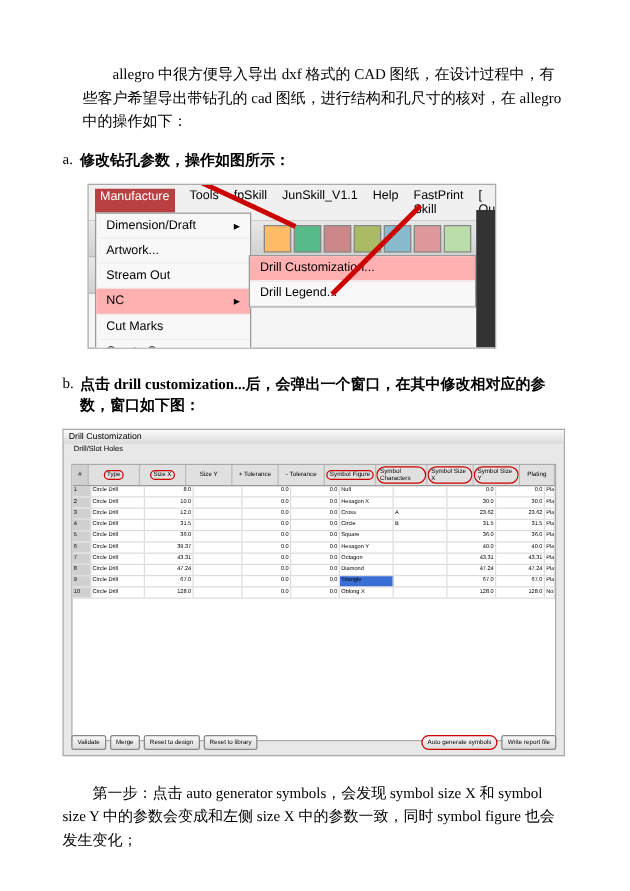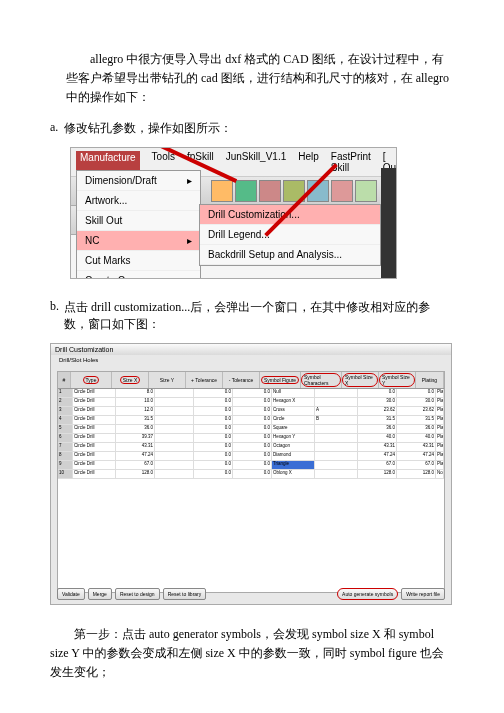--- a/index.html
+++ b/index.html
@@ -21,20 +21,21 @@
       padding-left: 14px;
       position: relative;
     }
     .list-item .marker {
       position: absolute;
       left: 0;
       top: 0;
     }
     .list-item .content {
       display: block;
+      font-weight: bold;
     }
     .screenshot1 {
       margin: 10px 0 20px 20px;
       border: 1px solid #aaa;
       width: 325px;
       height: 130px;
       position: relative;
       overflow: hidden;
       background: #f5f5f5;
       font-family: Arial, sans-serif;
@@ -263,32 +264,31 @@
  <div class="toolbar-bg" style="padding-left:130px">
    <span class="tb-icon" style="background:#5cd"></span>
    <span class="tb-icon" style="background:#8bd"></span>
    <span class="tb-icon" style="background:#eec"></span>
    <span class="tb-icon" style="background:#dbe"></span>
    <span class="tb-icon" style="background:#bdc"></span>
  </div>
  <div class="dropdown">
    <div class="item"><span>Dimension/Draft</span><span style="float:right">▸</span></div>
    <div class="item">Artwork...</div>
-   <div class="item">Skill Out</div>
+   <div class="item">Stream Out</div>
    <div class="item hilite">
         <span>NC</span>
         <span>▸</span>
       </div>
    <div class="item">Cut Marks</div>
    <div class="item">Create Coupons...</div>
  </div>
  <div class="submenu">
    <div class="item hilite">Drill Customization...</div>
    <div class="item">Drill Legend...</div>
-   <div class="item">Backdrill Setup and Analysis...</div>
  </div>
  <div class="arrow1"></div>
  <div class="arrow2"></div>
  <div class="darkstrip"></div>
 </div>
 
 <div class="list-item">
   <span class="marker">b.</span>
   <span class="content">点击 drill customization...后，会弹出一个窗口，在其中修改相对应的参数，窗口如下图：</span>
 </div>

